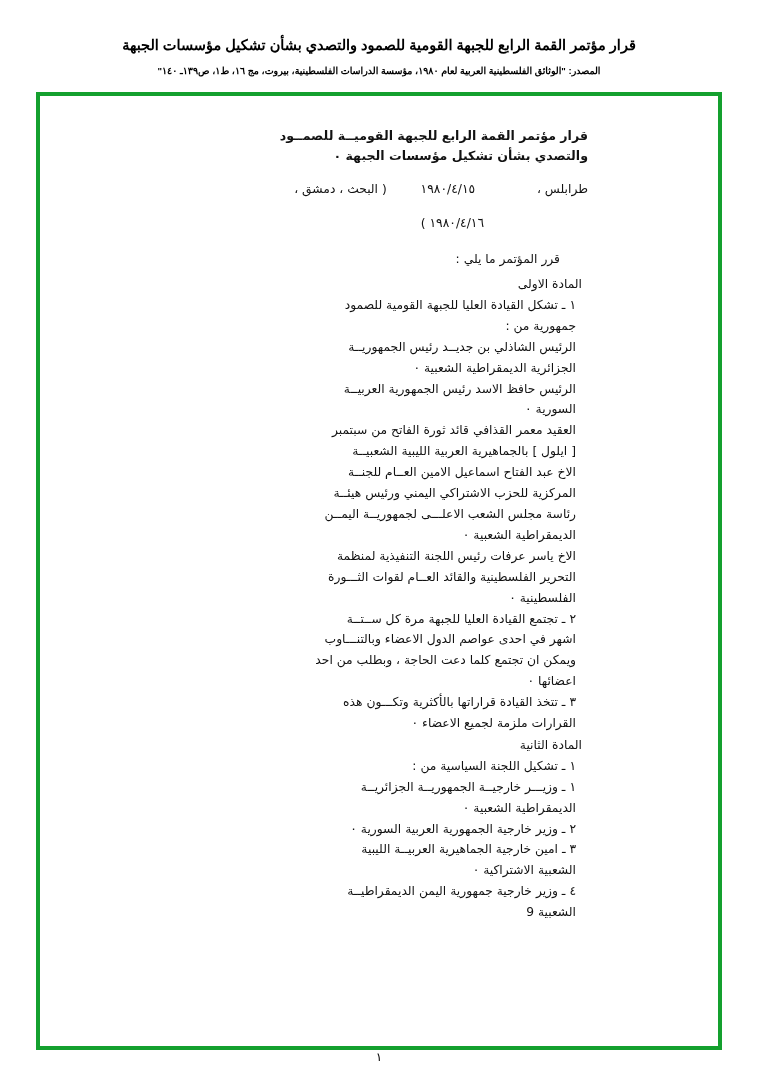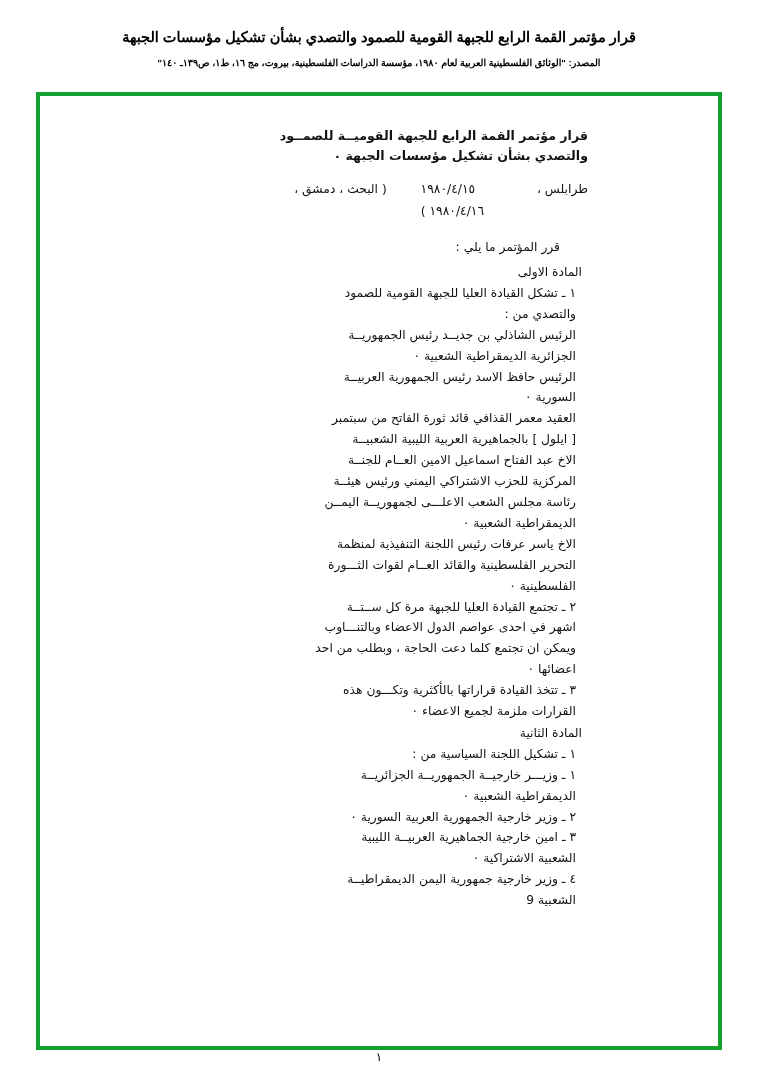--- a/index.html
+++ b/index.html
@@ -18,21 +18,21 @@
 
   .page {
     width: 758px;
     height: 1078px;
     position: relative;
     box-sizing: border-box;
   }
 
   
   .doc-header {
-    padding-top: 28px;
+    padding-top: 36px;
     text-align: center;
   }
   .doc-header .title {
     font-family: "Liberation Sans", sans-serif;
     font-weight: bold;
     font-size: 14.5px;
     letter-spacing: 0px;
     color: #000;
     line-height: 1.3;
   }
@@ -74,21 +74,21 @@
   .scan .heading {
     font-weight: bold;
     font-size: 12.6px;
     line-height: 1.6;
     letter-spacing: 0.6px;
     margin-bottom: 14px;
   }
   .scan .heading div { white-space: nowrap; }
 
   .placeline {
-    margin-bottom: 2px;
+    margin-bottom: 14px;
     white-space: nowrap;
     letter-spacing: 0.4px;
   }
   .placeline .gapA { display:inline-block; width: 54px; }
   .placeline .gapB { display:inline-block; width: 26px; }
 
   .placeline2 {
     margin-bottom: 16px;
     white-space: nowrap;
     padding-right: 104px;
@@ -154,21 +154,21 @@
         <span>( البحث ، دمشق ،</span>
       </div>
       <div class="placeline2">١٩٨٠/٤/١٦ )</div>
 
       <div class="lede">قرر المؤتمر ما يلي :</div>
 
       <div class="article-title">المادة الاولى</div>
 
       <div class="block">
         <div class="para">١ ـ تشكل القيادة العليا للجبهة القومية للصمود</div>
-        <div class="para">والتصدي من :</div>
+        <div class="para">جمهورية من :</div>
         <div class="para">الرئيس الشاذلي بن جديــد رئيس الجمهوريــة</div>
         <div class="para">الجزائرية الديمقراطية الشعبية ٠</div>
         <div class="para">الرئيس حافظ الاسد رئيس الجمهورية العربيــة</div>
         <div class="para">السورية ٠</div>
         <div class="para">العقيد معمر القذافي قائد ثورة الفاتح من سبتمبر</div>
         <div class="para">[ ايلول ] بالجماهيرية العربية الليبية الشعبيــة</div>
         <div class="para">الاخ عبد الفتاح اسماعيل الامين العــام للجنــة</div>
         <div class="para">المركزية للحزب الاشتراكي اليمني ورئيس هيئــة</div>
         <div class="para">رئاسة مجلس الشعب الاعلـــى لجمهوريــة اليمــن</div>
         <div class="para">الديمقراطية الشعبية ٠</div>

